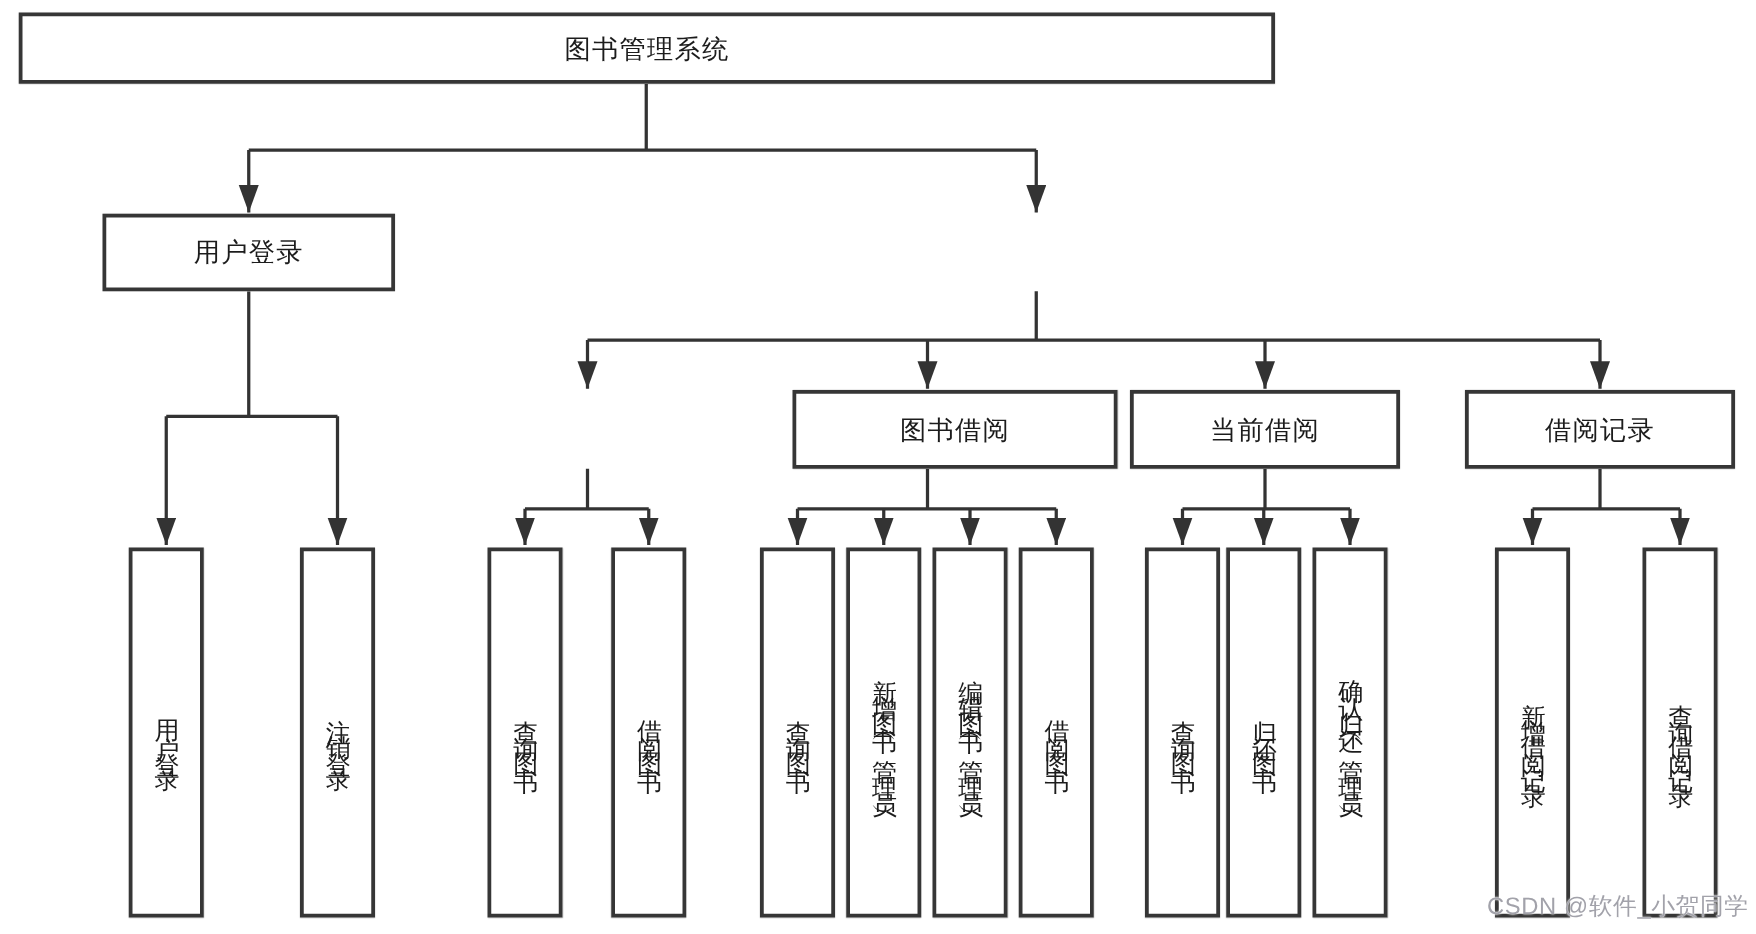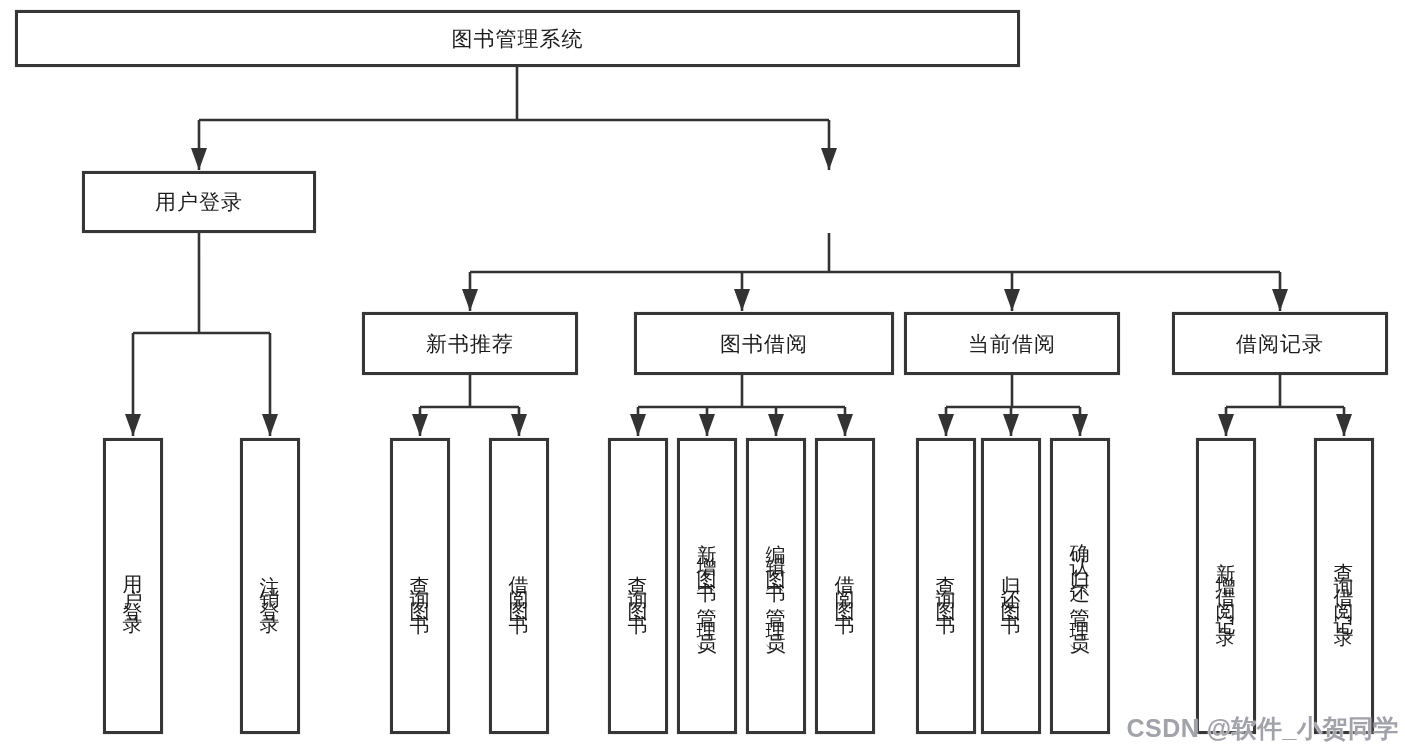--- a/index.html
+++ b/index.html
@@ -43,26 +43,25 @@
     font-size:20px;
     letter-spacing:13px;
     line-height:1;
     padding:10px 0;
   }
   .watermark{
     position:absolute;
     z-index:3;
     right:6px;
     top:712px;
-    font-size:25px;
+    font-size:19px;
     color:var(--wm);
     text-shadow:0 0 2px #ffffff,0 0 1px #ffffff;
     letter-spacing:.5px;
     white-space:nowrap;
-    font-weight:bold;
   }
 </style>
 </head>
 <body>
 
 <div class="canvas">
 
   <svg class="wires" width="1405" height="747" viewBox="0 0 1405 747" aria-hidden="true">
     <defs>
       <marker id="arrow" markerUnits="userSpaceOnUse" markerWidth="23" markerHeight="17" refX="22" refY="8" orient="auto">
@@ -96,21 +95,20 @@
     <path class="wire" marker-end="url(#arrow)" d="M1011,407 V436"></path>
     <path class="wire" marker-end="url(#arrow)" d="M1080,407 V436"></path>
     <path class="wire" marker-end="url(#arrow)" d="M1226,407 V436"></path>
     <path class="wire" marker-end="url(#arrow)" d="M1344,407 V436"></path>
   </svg>
 
   <div class="node h" style="left:15px;top:10px;width:1005px;height:57px">图书管理系统</div>
 
   <div class="node h" style="left:82px;top:171px;width:234px;height:62px">用户登录</div>
 
-  <div class="node h" style="left:362px;top:312px;width:216px;height:63px">新书推荐</div>
   <div class="node h" style="left:634px;top:312px;width:260px;height:63px">图书借阅</div>
   <div class="node h" style="left:904px;top:312px;width:216px;height:63px">当前借阅</div>
   <div class="node h" style="left:1172px;top:312px;width:216px;height:63px">借阅记录</div>
 
   <div class="node v" style="left:103px;top:438px;width:60px;height:296px">用户登录</div>
   <div class="node v" style="left:240px;top:438px;width:60px;height:296px">注销登录</div>
 
   <div class="node v" style="left:390px;top:438px;width:60px;height:296px">查询图书</div>
   <div class="node v" style="left:489px;top:438px;width:60px;height:296px">借阅图书</div>
 

